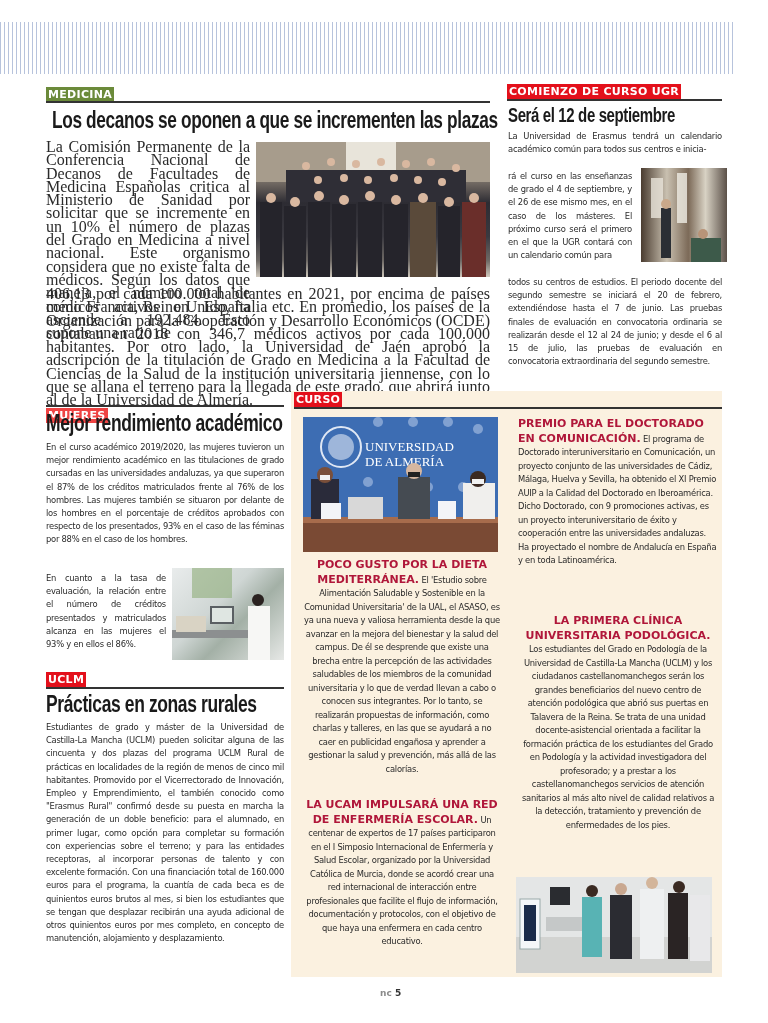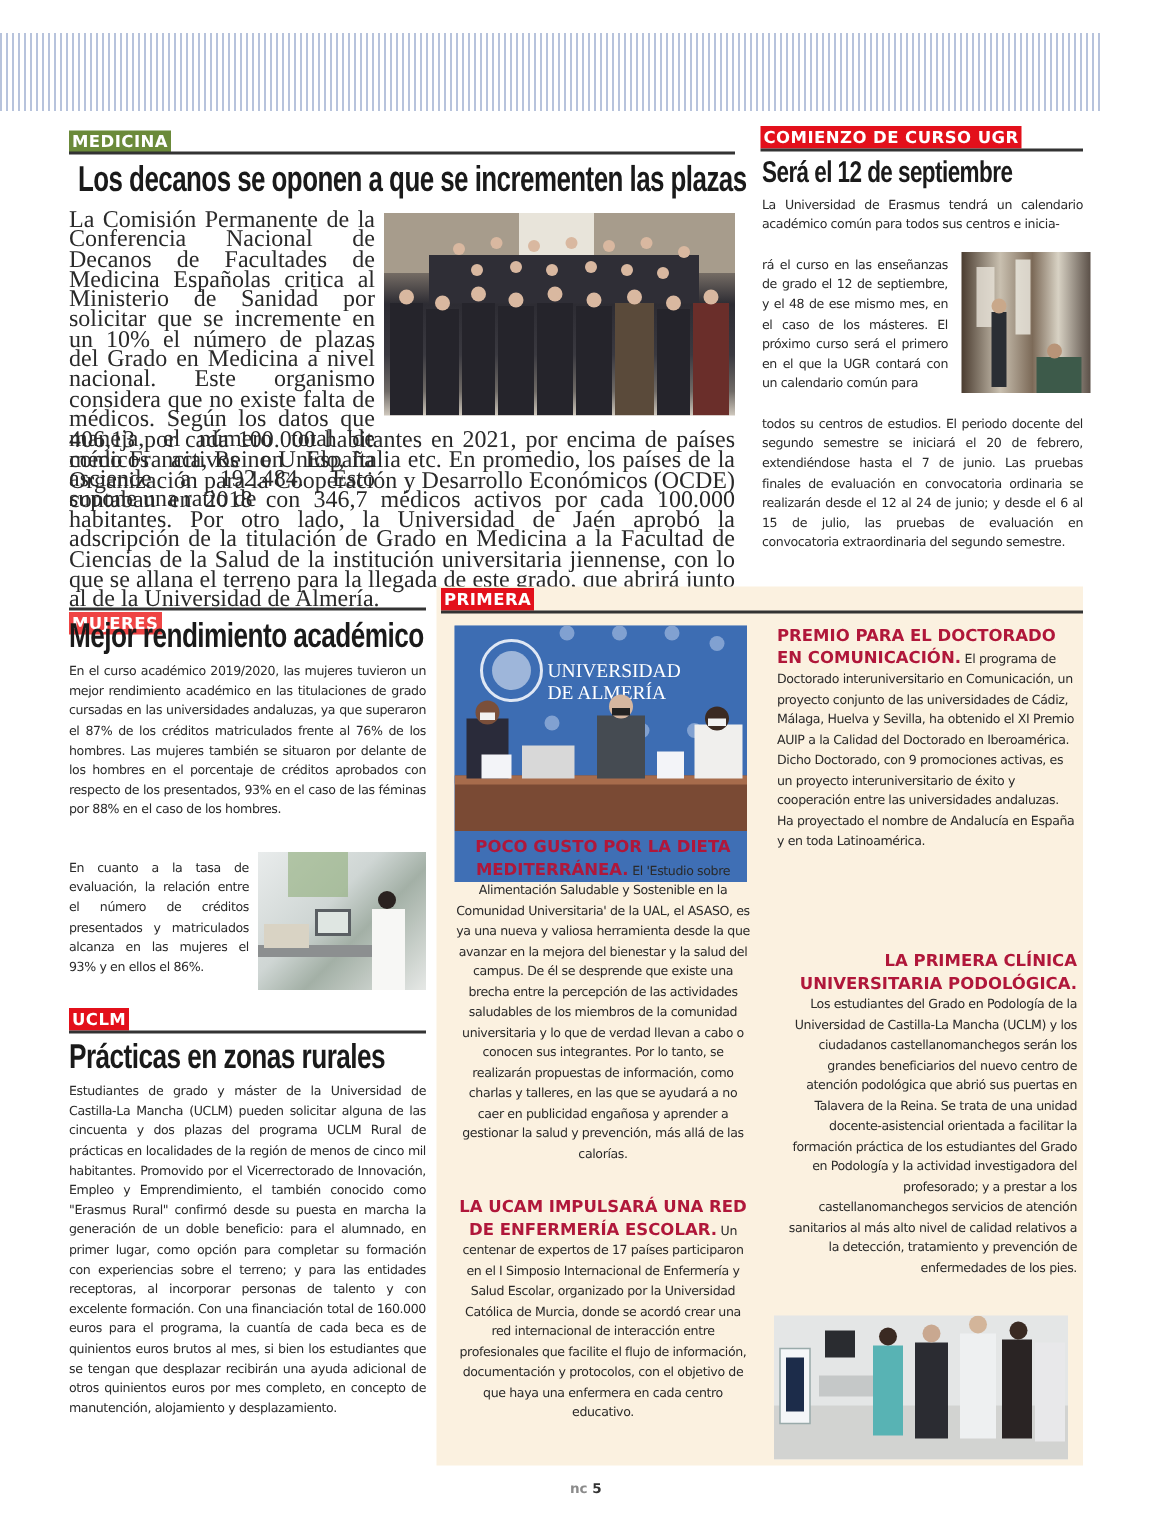--- a/index.html
+++ b/index.html
@@ -81,21 +81,21 @@
   <div class="photo" style="left:641px;top:168px;width:86px;height:94px;background:linear-gradient(90deg,#4a3c30 0%,#c9c0b0 30%,#7c6a58 55%,#d8d2c4 75%,#5b5048 100%);">
     <svg width="86" height="94" viewBox="0 0 86 94">
       <rect x="10" y="10" width="12" height="40" fill="#e8e4da" opacity="0.8"></rect>
       <rect x="36" y="5" width="10" height="50" fill="#efece4" opacity="0.8"></rect>
       <rect x="20" y="40" width="10" height="50" fill="#2a2e34"></rect>
       <circle cx="25" cy="36" r="5" fill="#c9a88a"></circle>
       <rect x="50" y="70" width="30" height="24" fill="#3d5a4a"></rect>
       <circle cx="62" cy="66" r="5" fill="#b89478"></circle>
     </svg>
   </div>
-  <p class="block sans" style="left:508px;top:170px;width:124px;">rá el curso en las enseñanzas de grado el 12 de septiembre, y el 48 de ese mismo mes, en el caso de los másteres. El próximo curso será el primero en el que la UGR contará con un calendario común para</p>
+  <p class="block sans" style="left:508px;top:170px;width:124px;">rá el curso en las enseñanzas de grado el 4 de septiembre, y el 26 de ese mismo mes, en el caso de los másteres. El próximo curso será el primero en el que la UGR contará con un calendario común para</p>
   <p class="block sans" style="left:508px;top:276px;width:214px;">todos su centros de estudios. El periodo docente del segundo semestre se iniciará el 20 de febrero, extendiéndose hasta el 7 de junio. Las pruebas finales de evaluación en convocatoria ordinaria se realizarán desde el 12 al 24 de junio; y desde el 6 al 15 de julio, las pruebas de evaluación en convocatoria extraordinaria del segundo semestre.</p>
 </div>
 
 <div>
   <span class="tag" style="left:46px;top:408px;background:#ef4444;">MUJERES</span>
   <div class="rule" style="left:46px;top:405px;width:238px;"></div>
   <div class="headline" style="left:46px;top:410px;font-size:23px;transform:scaleX(0.76);">Mejor rendimiento académico</div>
   <p class="block sans" style="left:46px;top:441px;width:238px;">En el curso académico 2019/2020, las mujeres tuvieron un mejor rendimiento académico en las titulaciones de grado cursadas en las universidades andaluzas, ya que superaron el 87% de los créditos matriculados frente al 76% de los hombres. Las mujeres también se situaron por delante de los hombres en el porcentaje de créditos aprobados con respecto de los presentados, 93% en el caso de las féminas por 88% en el caso de los hombres.</p>
   <div class="photo" style="left:172px;top:568px;width:112px;height:92px;background:linear-gradient(135deg,#e9ecec 0%,#cfd6d4 40%,#a3b0a6 60%,#e6e8e6 100%);">
     <svg width="112" height="92" viewBox="0 0 112 92">
@@ -113,24 +113,24 @@
 
 <div>
   <span class="tag" style="left:46px;top:672px;background:#e3101b;">UCLM</span>
   <div class="rule" style="left:46px;top:687px;width:238px;"></div>
   <div class="headline" style="left:46px;top:691px;font-size:23px;transform:scaleX(0.76);">Prácticas en zonas rurales</div>
   <p class="block sans" style="left:46px;top:721px;width:238px;">Estudiantes de grado y máster de la Universidad de Castilla-La Mancha (UCLM) pueden solicitar alguna de las cincuenta y dos plazas del programa UCLM Rural de prácticas en localidades de la región de menos de cinco mil habitantes. Promovido por el Vicerrectorado de Innovación, Empleo y Emprendimiento, el también conocido como "Erasmus Rural" confirmó desde su puesta en marcha la generación de un doble beneficio: para el alumnado, en primer lugar, como opción para completar su formación con experiencias sobre el terreno; y para las entidades receptoras, al incorporar personas de talento y con excelente formación. Con una financiación total de 160.000 euros para el programa, la cuantía de cada beca es de quinientos euros brutos al mes, si bien los estudiantes que se tengan que desplazar recibirán una ayuda adicional de otros quinientos euros por mes completo, en concepto de manutención, alojamiento y desplazamiento.</p>
 </div>
 
 <div class="breves-bg"></div>
 <div>
-  <span class="tag" style="left:294px;top:392px;background:#e3101b;">PRIMERA</span>
+  <span class="tag" style="left:294px;top:392px;background:#e3101b;">CURSO</span>
   <div class="rule" style="left:294px;top:407px;width:428px;height:1.5px;"></div>
 
-  <div class="photo" style="left:303px;top:417px;width:195px;height:171px;background:#3f6fb5;">
+  <div class="photo" style="left:303px;top:417px;width:195px;height:135px;background:#3f6fb5;">
     <svg width="195" height="137" viewBox="0 0 195 137">
       <rect x="0" y="0" width="195" height="105" fill="#3d6db3"></rect>
       <circle cx="38" cy="30" r="20" fill="none" stroke="#dfe7f4" stroke-width="2"></circle>
       <circle cx="38" cy="30" r="13" fill="#dfe7f4" opacity="0.6"></circle>
       <g fill="#9fb8de" opacity="0.7">
         <circle cx="75" cy="5" r="5"></circle>
           <circle cx="110" cy="5" r="5"></circle>
           <circle cx="145" cy="5" r="5"></circle>
           <circle cx="175" cy="12" r="5"></circle>
         <circle cx="65" cy="65" r="5"></circle>
@@ -161,21 +161,21 @@
   </p>
 
   <p class="block sans" style="left:303px;top:798px;width:198px;line-height:13.5px;text-align:center;">
     <span class="brev-title">LA UCAM IMPULSARÁ UNA RED DE ENFERMERÍA ESCOLAR.</span><span> Un centenar de expertos de 17 países participaron en el I Simposio Internacional de Enfermería y Salud Escolar, organizado por la Universidad Católica de Murcia, donde se acordó crear una red internacional de interacción entre profesionales que facilite el flujo de información, documentación y protocolos, con el objetivo de que haya una enfermera en cada centro educativo.</span>
   </p>
 
   <p class="block sans" style="left:518px;top:417px;width:200px;line-height:13.5px;text-align:left;">
     <span class="brev-title">PREMIO PARA EL DOCTORADO EN COMUNICACIÓN.</span><span> El programa de Doctorado interuniversitario en Comunicación, un proyecto conjunto de las universidades de Cádiz, Málaga, Huelva y Sevilla, ha obtenido el XI Premio AUIP a la Calidad del Doctorado en Iberoamérica. Dicho Doctorado, con 9 promociones activas, es un proyecto interuniversitario de éxito y cooperación entre las universidades andaluzas. Ha proyectado el nombre de Andalucía en España y en toda Latinoamérica.</span>
   </p>
 
-  <p class="block sans" style="left:518px;top:614px;width:200px;line-height:13.5px;text-align:right;margin-top:20px;">
+  <p class="block sans" style="left:518px;top:614px;width:200px;line-height:13.5px;text-align:center;">
     <span class="brev-title">LA PRIMERA CLÍNICA UNIVERSITARIA PODOLÓGICA.</span><span> Los estudiantes del Grado en Podología de la Universidad de Castilla-La Mancha (UCLM) y los ciudadanos castellanomanchegos serán los grandes beneficiarios del nuevo centro de atención podológica que abrió sus puertas en Talavera de la Reina. Se trata de una unidad docente-asistencial orientada a facilitar la formación práctica de los estudiantes del Grado en Podología y la actividad investigadora del profesorado; y a prestar a los castellanomanchegos servicios de atención sanitarios al más alto nivel de calidad relativos a la detección, tratamiento y prevención de enfermedades de los pies.</span>
   </p>
 
   <div class="photo" style="left:516px;top:877px;width:196px;height:96px;background:#e4e6e6;">
     <svg width="196" height="96" viewBox="0 0 196 96">
       <rect x="0" y="60" width="196" height="36" fill="#d2d3d1"></rect>
       <rect x="4" y="22" width="20" height="50" fill="#f4f6f8" stroke="#9aa" stroke-width="1"></rect>
       <rect x="8" y="28" width="12" height="36" fill="#1c2c4a"></rect>
       <rect x="34" y="10" width="20" height="18" fill="#2a2c30"></rect>
       <rect x="30" y="40" width="40" height="14" fill="#c5c8c8"></rect>

